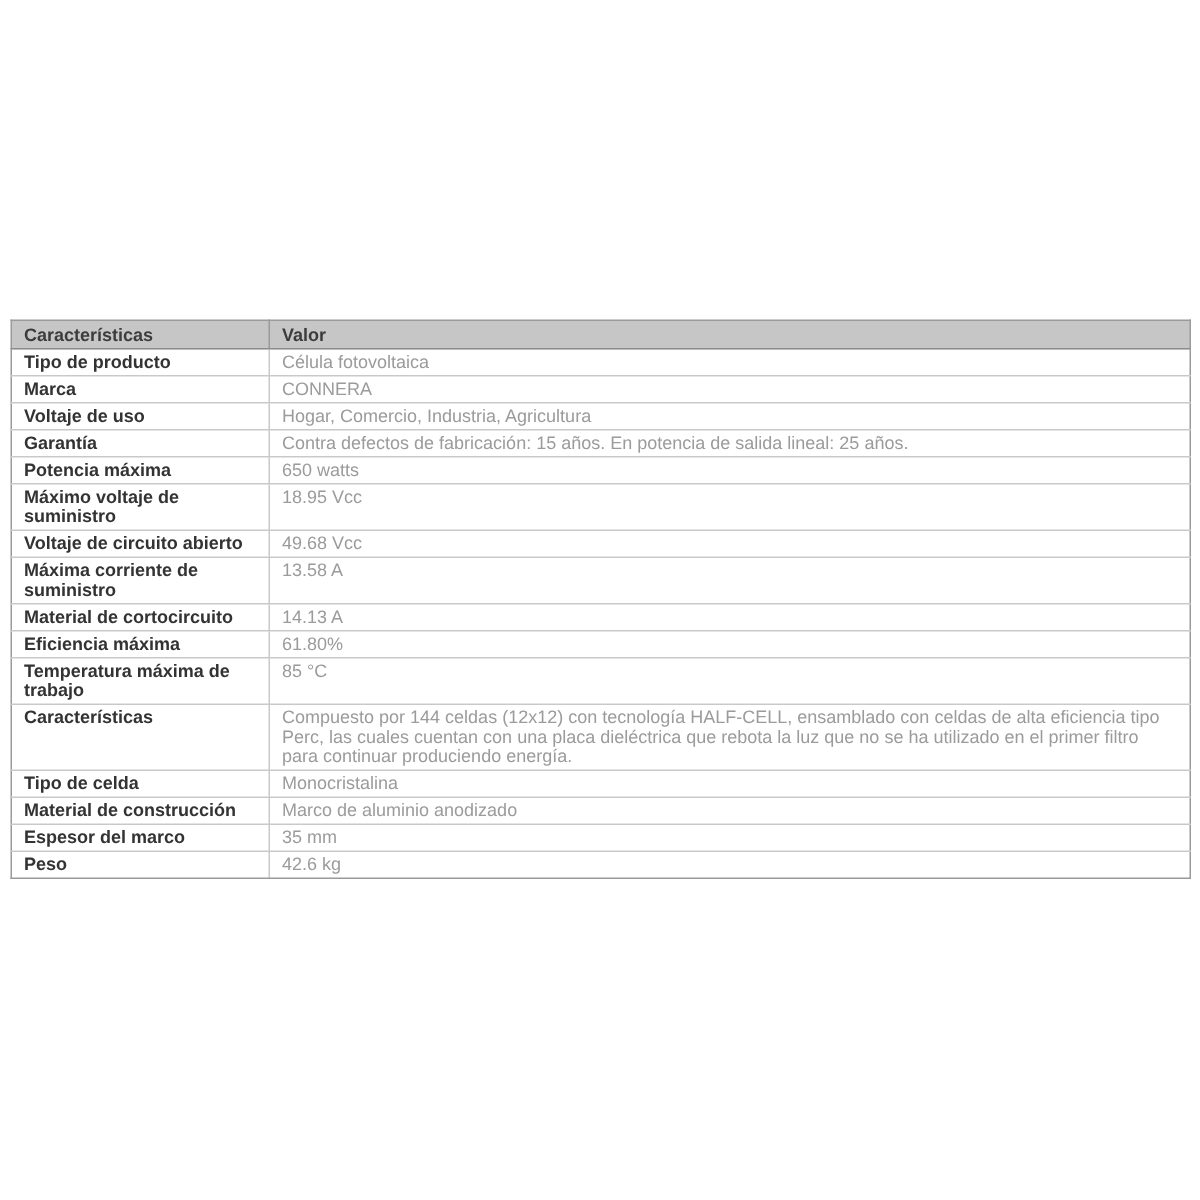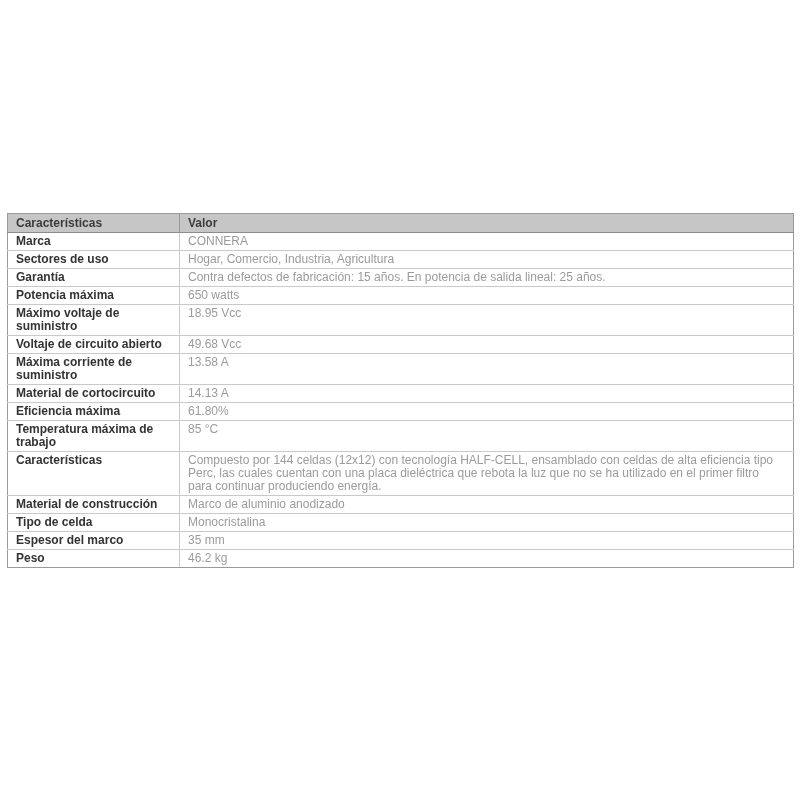--- a/index.html
+++ b/index.html
@@ -77,26 +77,30 @@
         <col class="col-value">
       </colgroup>
       <thead>
         <tr>
           <th>Características</th>
           <th>Valor</th>
         </tr>
       </thead>
       <tbody id="spec-rows">
 
+      <tr>
+            <th>Tipo de producto</th>
+            <td>Célula fotovoltaica</td>
+          </tr>
           <tr>
             <th>Marca</th>
             <td>CONNERA</td>
           </tr>
           <tr>
-            <th>Sectores de uso</th>
+            <th>Voltaje de uso</th>
             <td>Hogar, Comercio, Industria, Agricultura</td>
           </tr>
           <tr>
             <th>Garantía</th>
             <td>Contra defectos de fabricación: 15 años. En potencia de salida lineal: 25 años.</td>
           </tr>
           <tr>
             <th>Potencia máxima</th>
             <td>650 watts</td>
           </tr>
@@ -122,31 +126,31 @@
           </tr>
           <tr>
             <th>Temperatura máxima de trabajo</th>
             <td>85 °C</td>
           </tr>
           <tr>
             <th>Características</th>
             <td>Compuesto por 144 celdas (12x12) con tecnología HALF-CELL, ensamblado con celdas de alta eficiencia tipo Perc, las cuales cuentan con una placa dieléctrica que rebota la luz que no se ha utilizado en el primer filtro para continuar produciendo energía.</td>
           </tr>
           <tr>
+            <th>Tipo de celda</th>
+            <td>Monocristalina</td>
+          </tr>
+          <tr>
             <th>Material de construcción</th>
             <td>Marco de aluminio anodizado</td>
-          </tr>
-          <tr>
-            <th>Tipo de celda</th>
-            <td>Monocristalina</td>
           </tr>
           <tr>
             <th>Espesor del marco</th>
             <td>35 mm</td>
           </tr>
           <tr>
             <th>Peso</th>
-            <td>46.2 kg</td>
+            <td>42.6 kg</td>
           </tr>
         </tbody>
     </table>
   </div>
 </div>
 
 </body></html>

